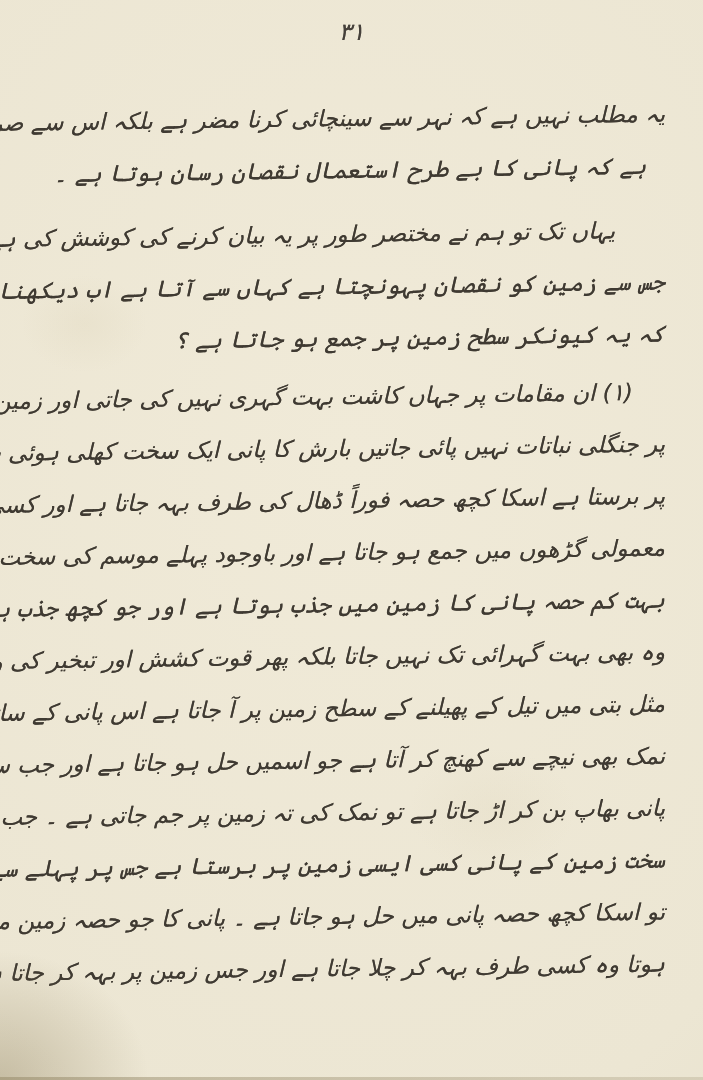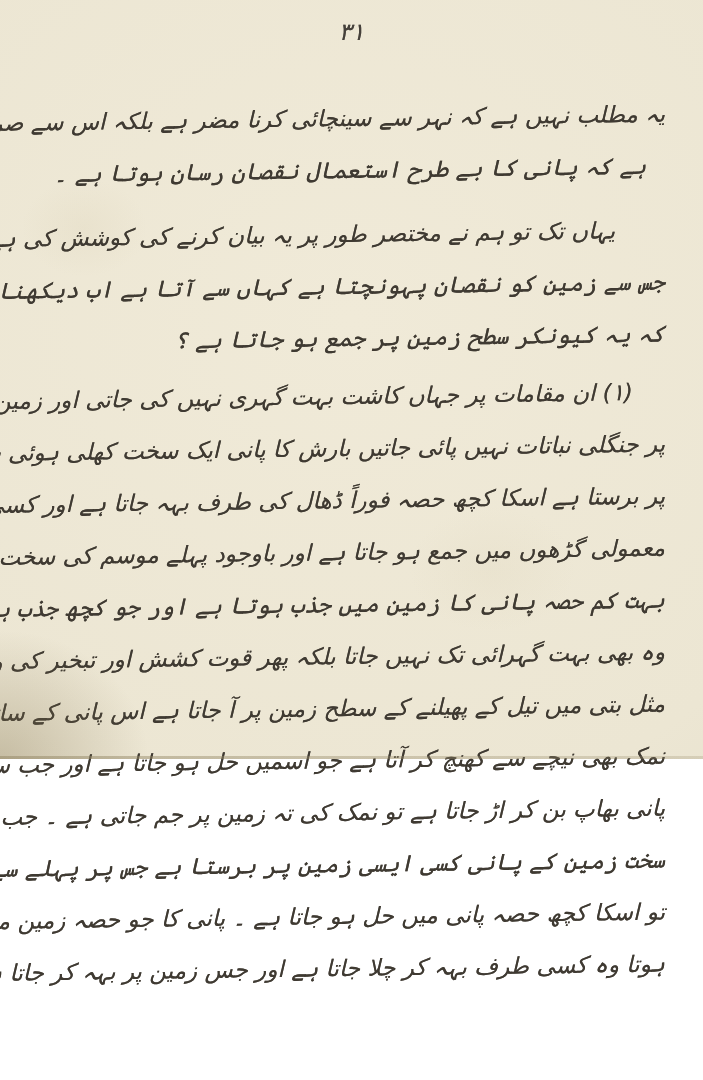--- a/index.html
+++ b/index.html
@@ -1,21 +1,21 @@
 <!DOCTYPE html>
 <html lang="ur" dir="rtl"><head>
 <meta charset="utf-8">
 <style>
   html,body{margin:0;padding:0;}
   body{
     width:703px;height:1080px;overflow:hidden;
     font-family:"DejaVu Sans",sans-serif;
   }
   .page{
-    position:relative;width:703px;height:759px;
+    position:relative;width:703px;height:1080px;
     background:
       radial-gradient(90px 70px at 12% 30%, rgba(190,175,135,0.10), transparent 70%),
       radial-gradient(120px 90px at 70% 75%, rgba(190,175,135,0.08), transparent 70%),
       radial-gradient(140% 120% at 50% 42%, #f0ead8 0%, #ece6d3 55%, #e4ddc8 88%, #dad2ba 100%);
     direction:rtl;
   }
   .page-number{
     position:absolute;top:18px;left:0;right:0;
     text-align:center;
     font-size:24px;font-style:italic;

